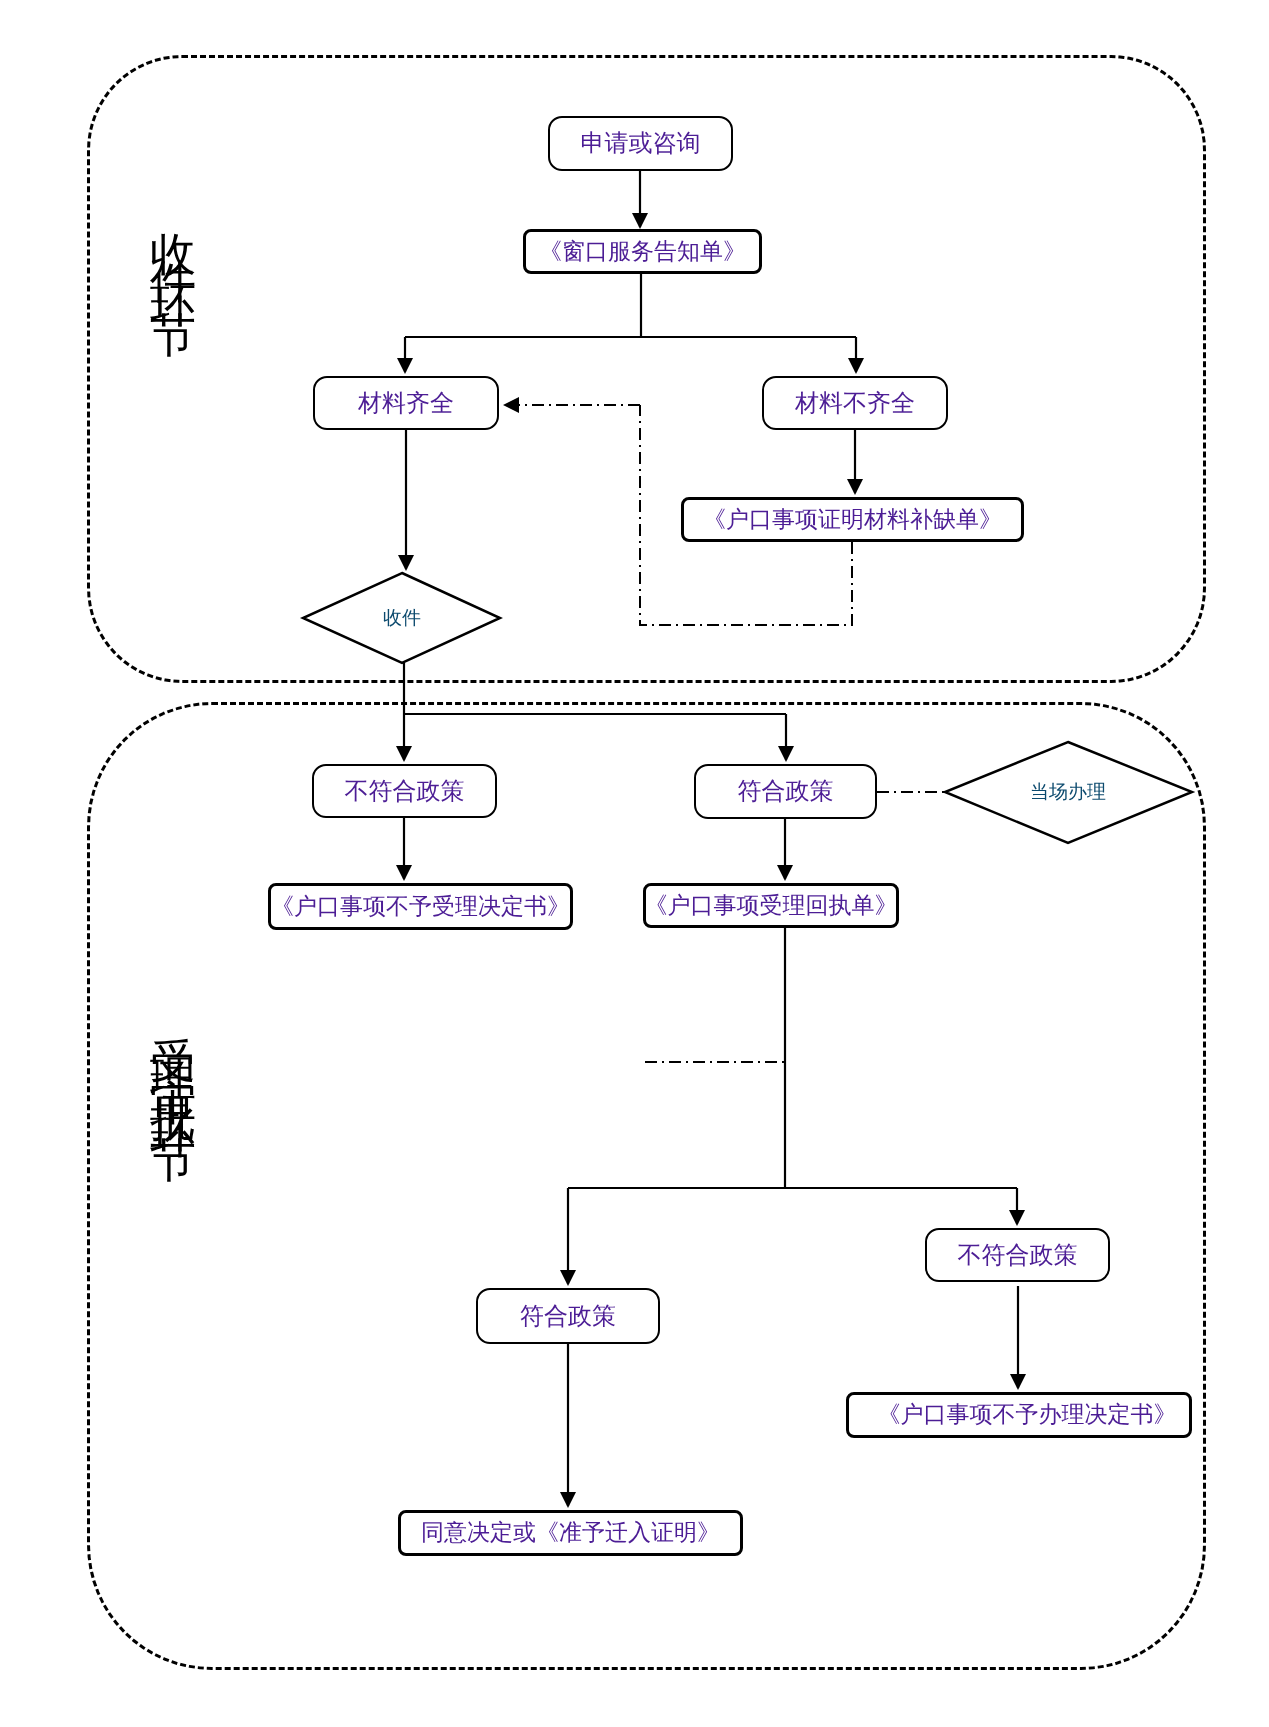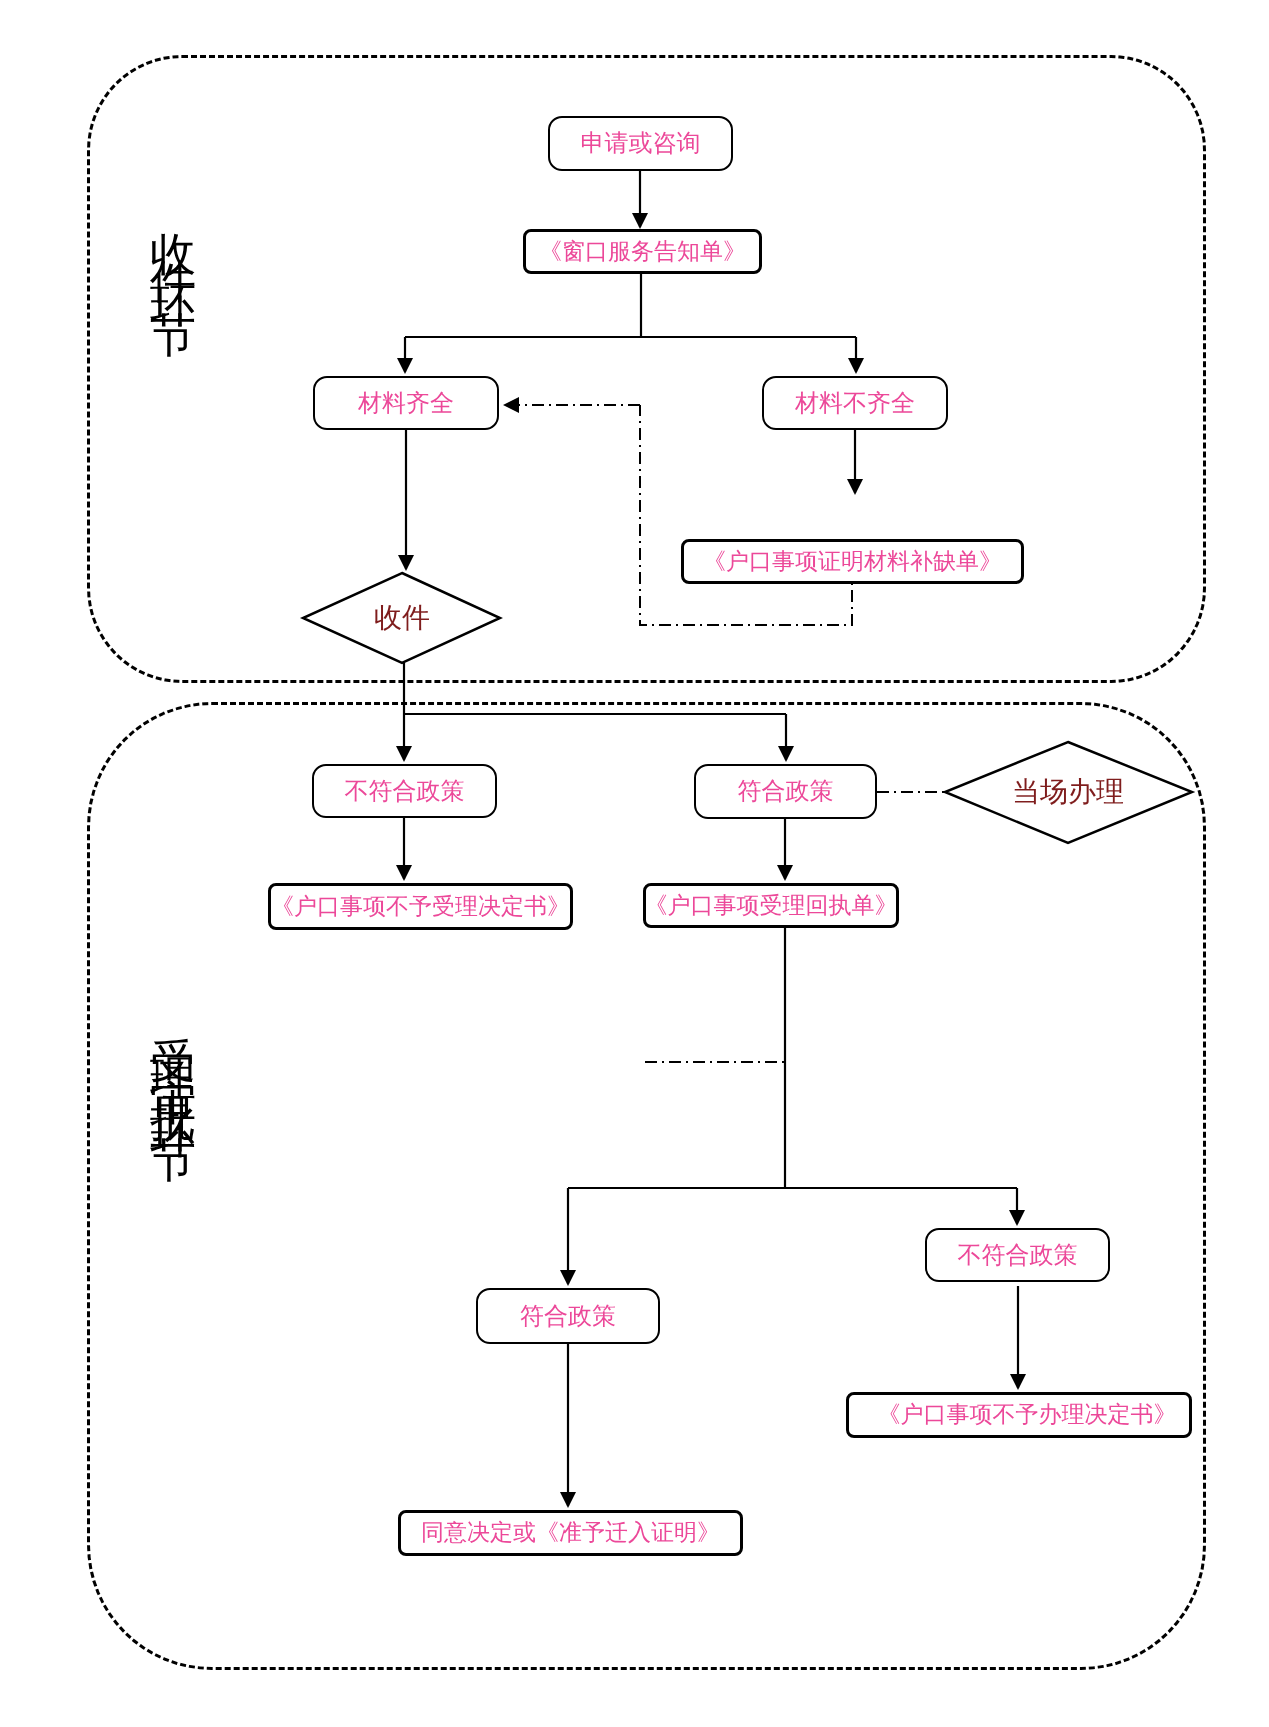--- a/index.html
+++ b/index.html
@@ -41,33 +41,33 @@
     position: absolute;
     display: flex;
     align-items: center;
     justify-content: center;
     text-align: center;
     box-sizing: border-box;
     background: #ffffff;
     border: 2.5px solid #000;
     font-size: 24px;
     line-height: 1.2;
-    color: #ec4899;
+    color: #4c1d95;
     white-space: nowrap;
   }
   .node.rounded { border-radius: 14px; }
   .node.rect { border-radius: 8px; border-width: 3px; font-size: 23px; }
   .diamond-label {
     position: absolute;
     display: flex;
     align-items: center;
     justify-content: center;
     text-align: center;
-    font-size: 28px;
-    color: #7f1d1d;
+    font-size: 19px;
+    color: #0c4a6e;
     background: transparent;
     white-space: nowrap;
   }
 </style>
 </head>
 <body>
 
 <div class="canvas">
 
   <div class="stage-box intake"></div>
@@ -109,21 +109,21 @@
     <path d="M645 1062 H786" stroke="#000" stroke-width="2" fill="none" stroke-dasharray="12 5 2 5"></path>
 
     <polygon points="402,573 500,618 402,663 303,618" fill="#fff" stroke="#000" stroke-width="2.5"></polygon>
     <polygon points="1068,742 1192,792 1068,843 945,792" fill="#fff" stroke="#000" stroke-width="2.5"></polygon>
   </svg>
 
   <div class="node rounded" style="left:548px; top:116px; width:185px; height:55px;">申请或咨询</div>
   <div class="node rect" style="left:523px; top:229px; width:239px; height:45px;">《窗口服务告知单》</div>
   <div class="node rounded" style="left:313px; top:376px; width:186px; height:54px;">材料齐全</div>
   <div class="node rounded" style="left:762px; top:376px; width:186px; height:54px;text-align:center;">材料不齐全</div>
-  <div class="node rect" style="left:681px; top:497px; width:343px; height:45px;margin-top:42px;">《户口事项证明材料补缺单》</div>
+  <div class="node rect" style="left:681px; top:497px; width:343px; height:45px;">《户口事项证明材料补缺单》</div>
   <div class="diamond-label" style="left:332px; top:598px; width:140px; height:40px;">收件</div>
 
   <div class="node rounded" style="left:312px; top:764px; width:185px; height:54px;">不符合政策</div>
   <div class="node rounded" style="left:694px; top:764px; width:183px; height:55px;">符合政策</div>
   <div class="diamond-label" style="left:988px; top:772px; width:160px; height:40px;">当场办理</div>
   <div class="node rect" style="left:268px; top:883px; width:305px; height:47px;">《户口事项不予受理决定书》</div>
   <div class="node rect" style="left:643px; top:883px; width:256px; height:45px;">《户口事项受理回执单》</div>
   <div class="node rounded" style="left:476px; top:1288px; width:184px; height:56px;">符合政策</div>
   <div class="node rounded" style="left:925px; top:1228px; width:185px; height:54px;">不符合政策</div>
   <div class="node rect" style="left:846px; top:1392px; width:346px; height:46px;padding-left:16px;">《户口事项不予办理决定书》</div>

